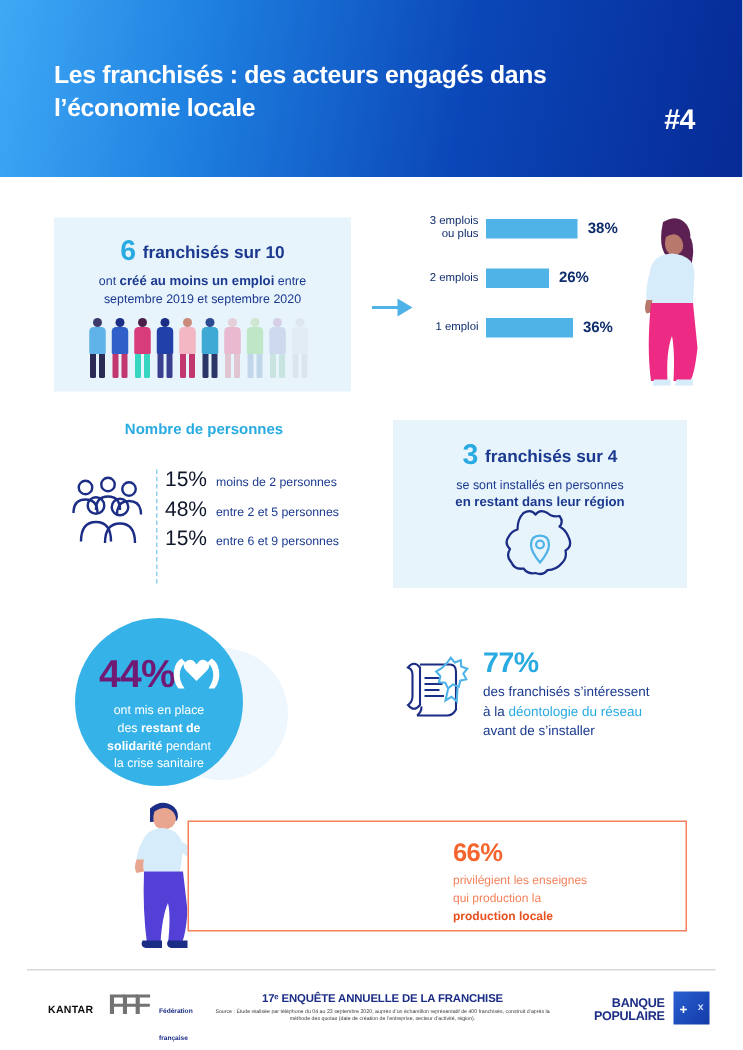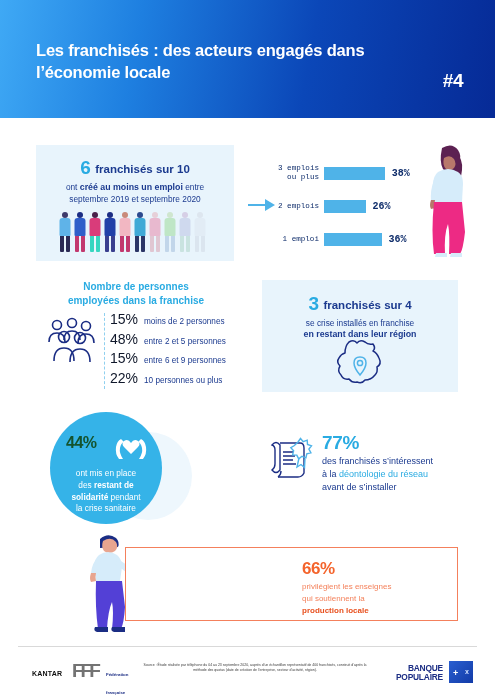--- a/index.html
+++ b/index.html
@@ -53,21 +53,21 @@
             width: 10px; height: 16px; }
   .p-legs span { position: absolute; bottom: 0; width: 4px; height: 16px; border-radius: 0 0 1px 1px; }
   .p-legs span:first-child { left: 0; }
   .p-legs span:last-child { right: 0; }
 
   .arrow-right {
     position: absolute; left: 248px; top: 196px; width: 28px; height: 18px;
   }
 
   
-  .chart { position: absolute; left: 276px; top: 164px; width: 150px; height: 100px; font-family: Liberation Mono, monospace; }
+  .chart { position: absolute; left: 276px; top: 143px; width: 150px; height: 100px; }
   .chart-row { display: flex; align-items: center; height: 18px; margin-bottom: 15px; }
   .chart-label {
     width: 48px; text-align: right; color: #0f2d6b; font-size: 7.6px;
     line-height: 1.15; padding-right: 5px;
   }
   .chart-bar { height: 13px; background: #4fb3e8; }
   .chart-val { color: #0f2d6b; font-size: 10px; font-weight: bold; margin-left: 7px; white-space: nowrap; }
 
   
   .woman { position: absolute; left: 416px; top: 140px; width: 58px; height: 118px; }
@@ -99,21 +99,21 @@
   .circle-ghost {
     position: absolute; left: 104px; top: 432px; width: 88px; height: 88px;
     border-radius: 50%; background: #eef7fd;
   }
   .circle-44 {
     position: absolute; left: 50px; top: 412px; width: 112px; height: 112px;
     border-radius: 50%; background: #35b3e8;
   }
   .c44-num {
     position: absolute; left: 16px; top: 22px;
-    color: #14532d; font-size: 16px; font-weight: bold; letter-spacing: -0.5px;
+    color: #701a75; font-size: 26px; font-weight: bold; letter-spacing: -0.5px;
   }
   .hands-icon { position: absolute; right: 14px; top: 19px; width: 34px; height: 30px; }
   .c44-txt {
     position: absolute; left: 0; top: 56px; width: 112px; text-align: center;
     color: #ffffff; font-size: 8.3px; line-height: 1.42;
   }
   .c44-txt b { font-weight: bold; }
 
   
   .scroll-icon { position: absolute; left: 268px; top: 436px; width: 46px; height: 46px; }
@@ -297,21 +297,20 @@
       <path d="M15 60 q-2 6 0 9 l4 -1 q-1 -5 0 -8 Z" fill="#b8786b"></path>
       <path d="M17 62 l4 4 l-3 3 l-3 -4 Z" fill="#b8786b"></path>
       <path d="M18 62 l28 0 l3 30 q-2 18 -5 22 l-11 0 q1 -20 -1 -30 q-4 10 -3 30 l-11 0 q-3 -22 0 -52 Z" fill="#ed2a84"></path>
       <path d="M20 113 l11 0 l0 4 l-12 0 Z" fill="#d6ecfa"></path>
       <path d="M35 113 l11 0 l0 4 l-12 0 Z" fill="#d6ecfa"></path>
     </svg>
   </div>
 
   <div class="emp-title">
     <span>Nombre de personnes</span><br>
-    <span>employées dans la franchise</span>
   </div>
 
   <div class="group-icon">
     <svg width="56" height="50" viewBox="0 0 56 50">
       <g fill="none" stroke="#1b2d84" stroke-width="1.6">
         <circle cx="13" cy="10" r="4.5"></circle>
         <path d="M5 27 q0 -9 8 -9 q8 0 8 9"></path>
         <circle cx="28" cy="8" r="4.5"></circle>
         <path d="M20 25 q0 -9 8 -9 q8 0 8 9"></path>
         <circle cx="42" cy="11" r="4.5"></circle>
@@ -331,34 +330,30 @@
         <span class="emp-txt">moins de 2 personnes</span>
       </div>
       <div class="emp-item">
         <span class="emp-pct">48%</span>
         <span class="emp-txt">entre 2 et 5 personnes</span>
       </div>
       <div class="emp-item">
         <span class="emp-pct">15%</span>
         <span class="emp-txt">entre 6 et 9 personnes</span>
       </div>
-      <div class="emp-item">
-        <span class="emp-pct">22%</span>
-        <span class="emp-txt">10 personnes ou plus</span>
-      </div>
     </div>
 
   <div class="box-region">
     <div class="txt">
       <div class="big-stat-line">
         <span class="big-num">3</span>
         <span class="big-rest">franchisés sur 4</span>
       </div>
       <div class="sub-line">
-        <span>se crise installés en franchise</span><br>
+        <span>se sont installés en personnes</span><br>
         <b>en restant dans leur région</b>
       </div>
     </div>
     <div class="france-map">
       <svg width="54" height="48" viewBox="0 0 54 48">
         <path d="M16 4 q5 -3 8 1 q3 -4 8 -1 q3 3 8 2 q3 4 0 7 q4 2 6 7 q3 6 -2 9 q1 5 -2 8 q-4 5 -10 5 q-3 4 -8 2 q-5 1 -8 -3 q-6 1 -8 -4 q-4 -4 -1 -9 q-4 -4 -1 -8 q2 -4 6 -5 q0 -7 4 -11 Z" fill="none" stroke="#1b2d84" stroke-width="1.5" stroke-linejoin="round"></path>
         <path d="M27 19 q6 0 6 6 q0 5 -6 12 q-6 -7 -6 -12 q0 -6 6 -6 Z" fill="none" stroke="#4fb3e8" stroke-width="1.5"></path>
         <circle cx="27" cy="25" r="2.6" fill="none" stroke="#4fb3e8" stroke-width="1.5"></circle>
       </svg>
     </div>
@@ -418,40 +413,41 @@
       <path d="M7 96 q-2 4 2 5 l11 0 l0 -5 Z" fill="#1b2d84"></path>
       <path d="M24 96 q-2 4 2 5 l11 0 l0 -5 Z" fill="#1b2d84"></path>
     </svg>
   </div>
 
   <div class="box-orange">
     <div class="ob-col right">
       <div class="ob-num">66%</div>
       <div class="ob-txt">
         <span>privilégient les enseignes</span><br>
-        <span>qui soutiennent la</span><br>
+        <span>qui production la</span><br>
         <b>production locale</b>
       </div>
     </div>
   </div>
 
   <div class="footer-rule"></div>
 
   <div class="kantar">KANTAR</div>
 
   <div class="fff">
     <span class="fff-f">FFF</span>
     <span class="fff-lines">
       <span class="fff-l1">Fédération</span><br>
       <span class="fff-l2">française</span><br>
       
     </span>
   </div>
 
   <div class="src">
+    <div class="src-title">17ᵉ ENQUÊTE ANNUELLE DE LA FRANCHISE</div>
     <div class="src-body">Source : Étude réalisée par téléphone du 04 au 23 septembre 2020, auprès d’un échantillon représentatif de 400 franchisés, construit d’après la méthode des quotas (date de création de l’entreprise, secteur d’activité, région).</div>
   </div>
 
   <div class="bp">
     <div class="bp-text">
       <span>BANQUE</span><br>
       <span>POPULAIRE</span>
     </div>
     <div class="bp-mark">
       <span class="bp-plus">+</span>

